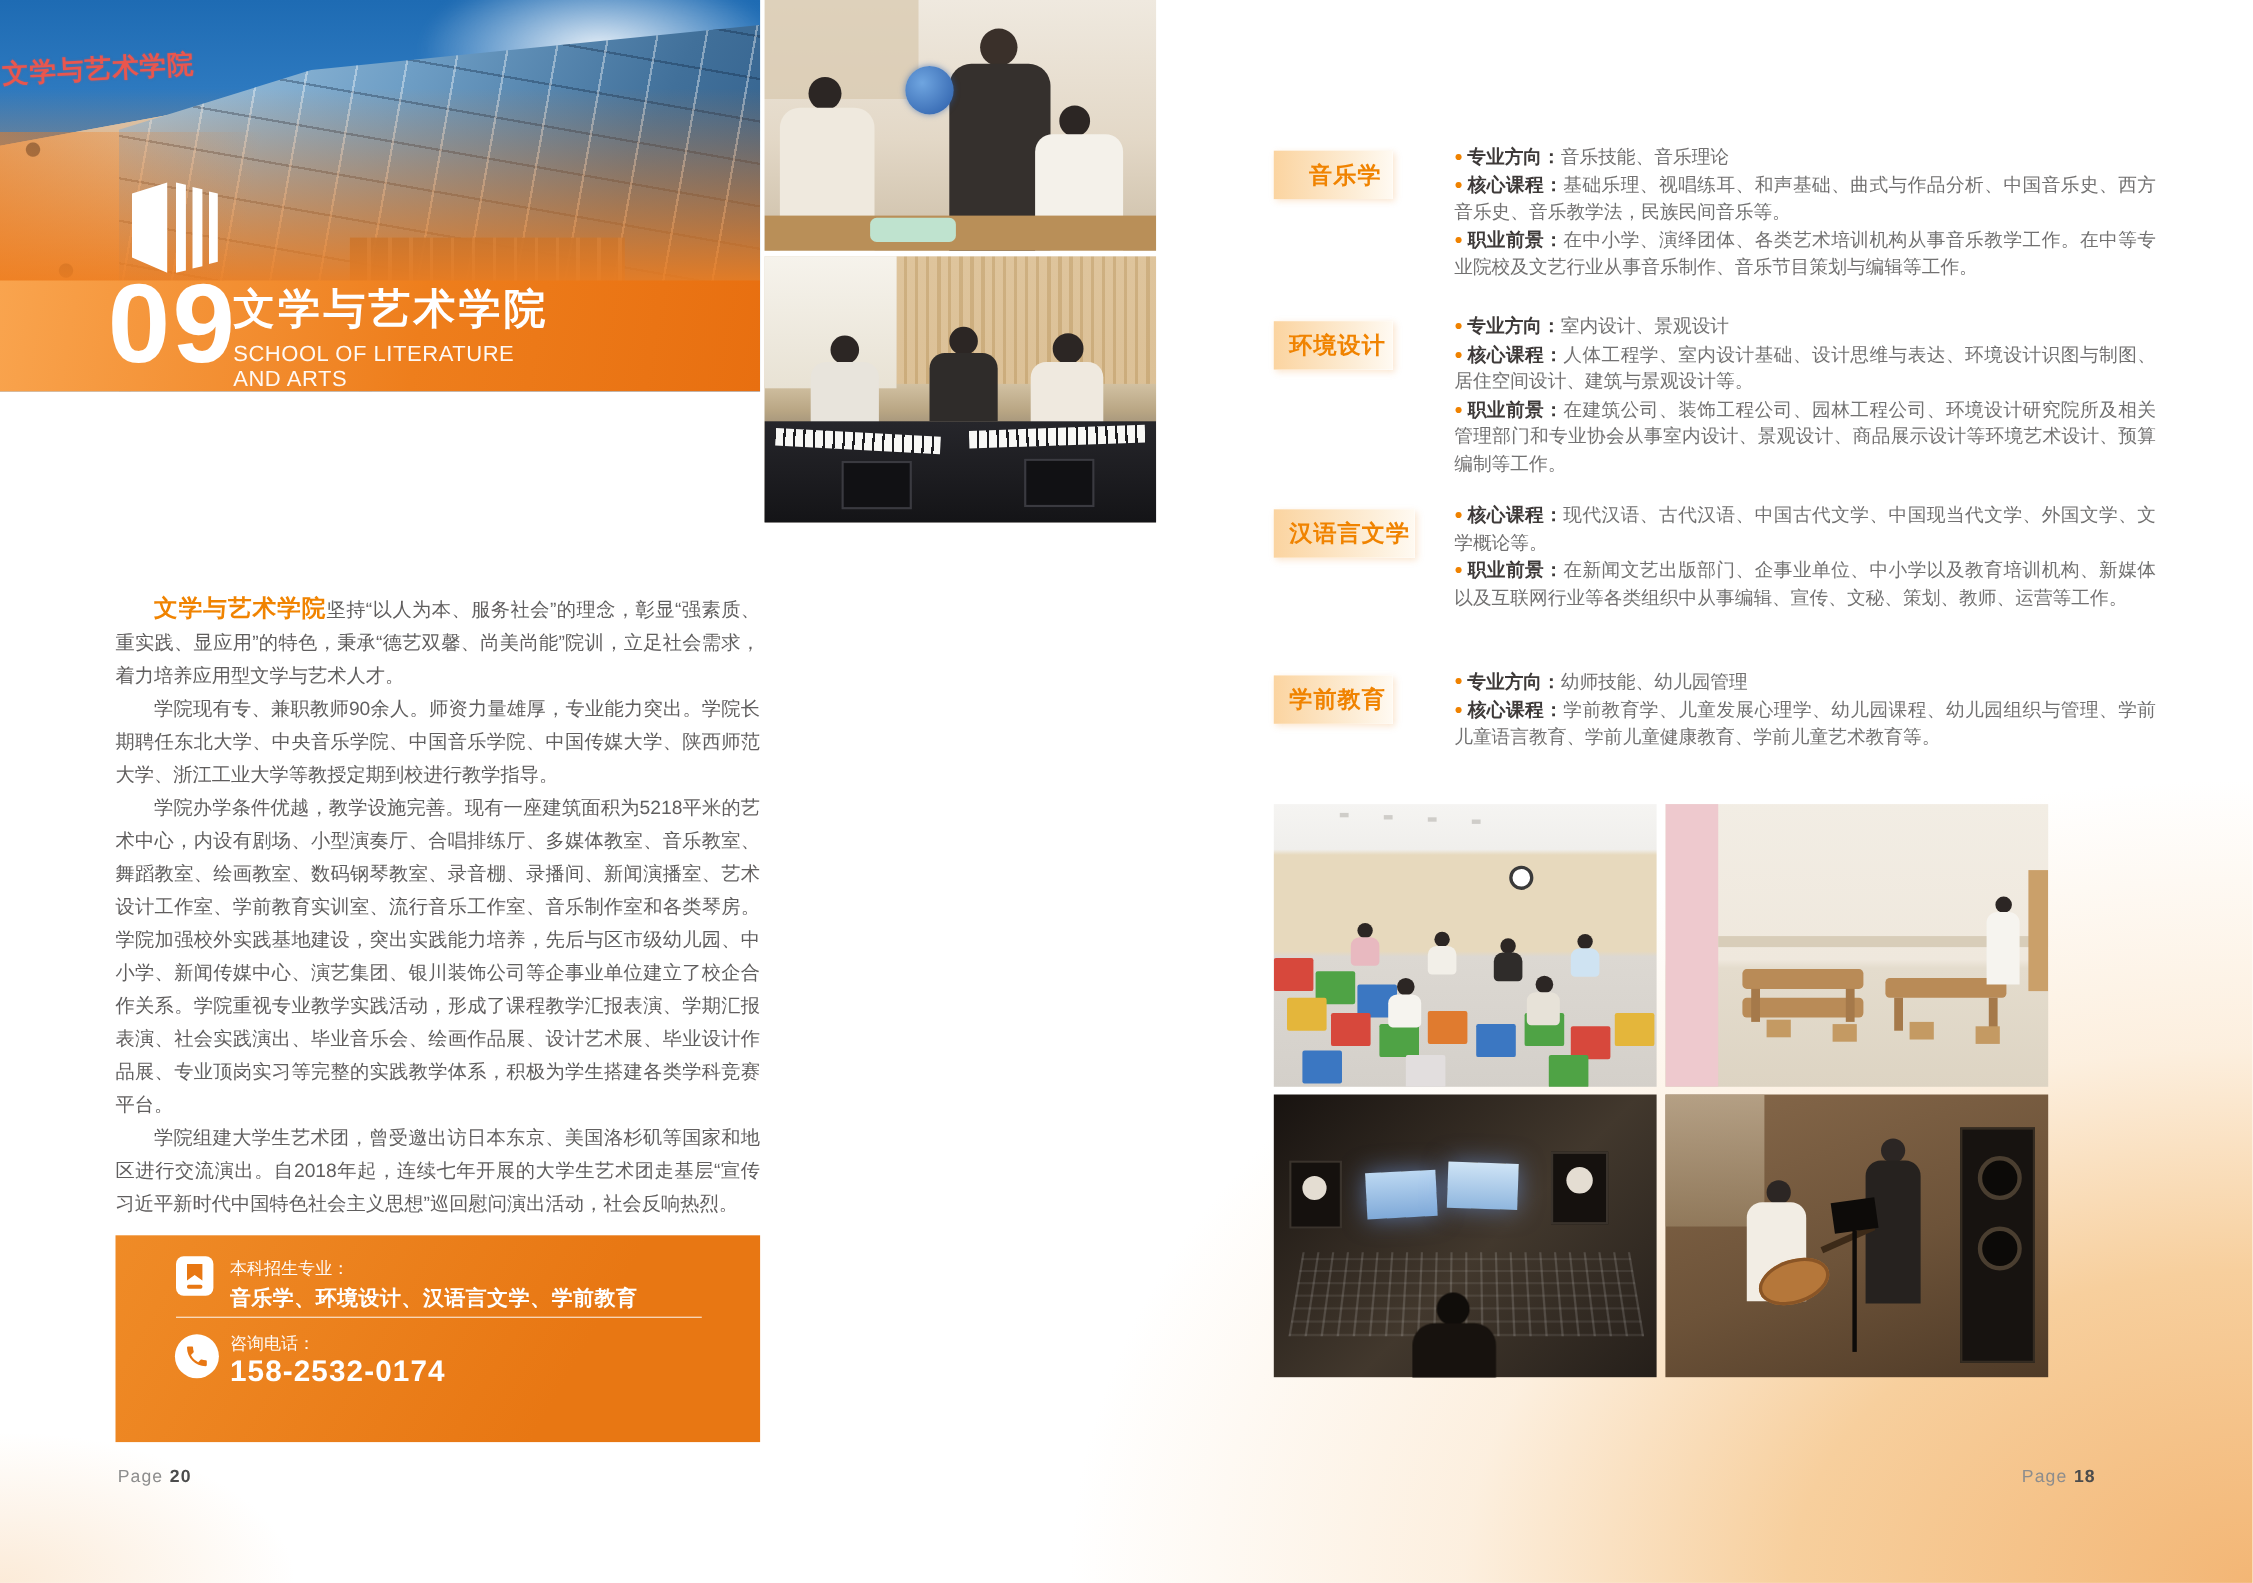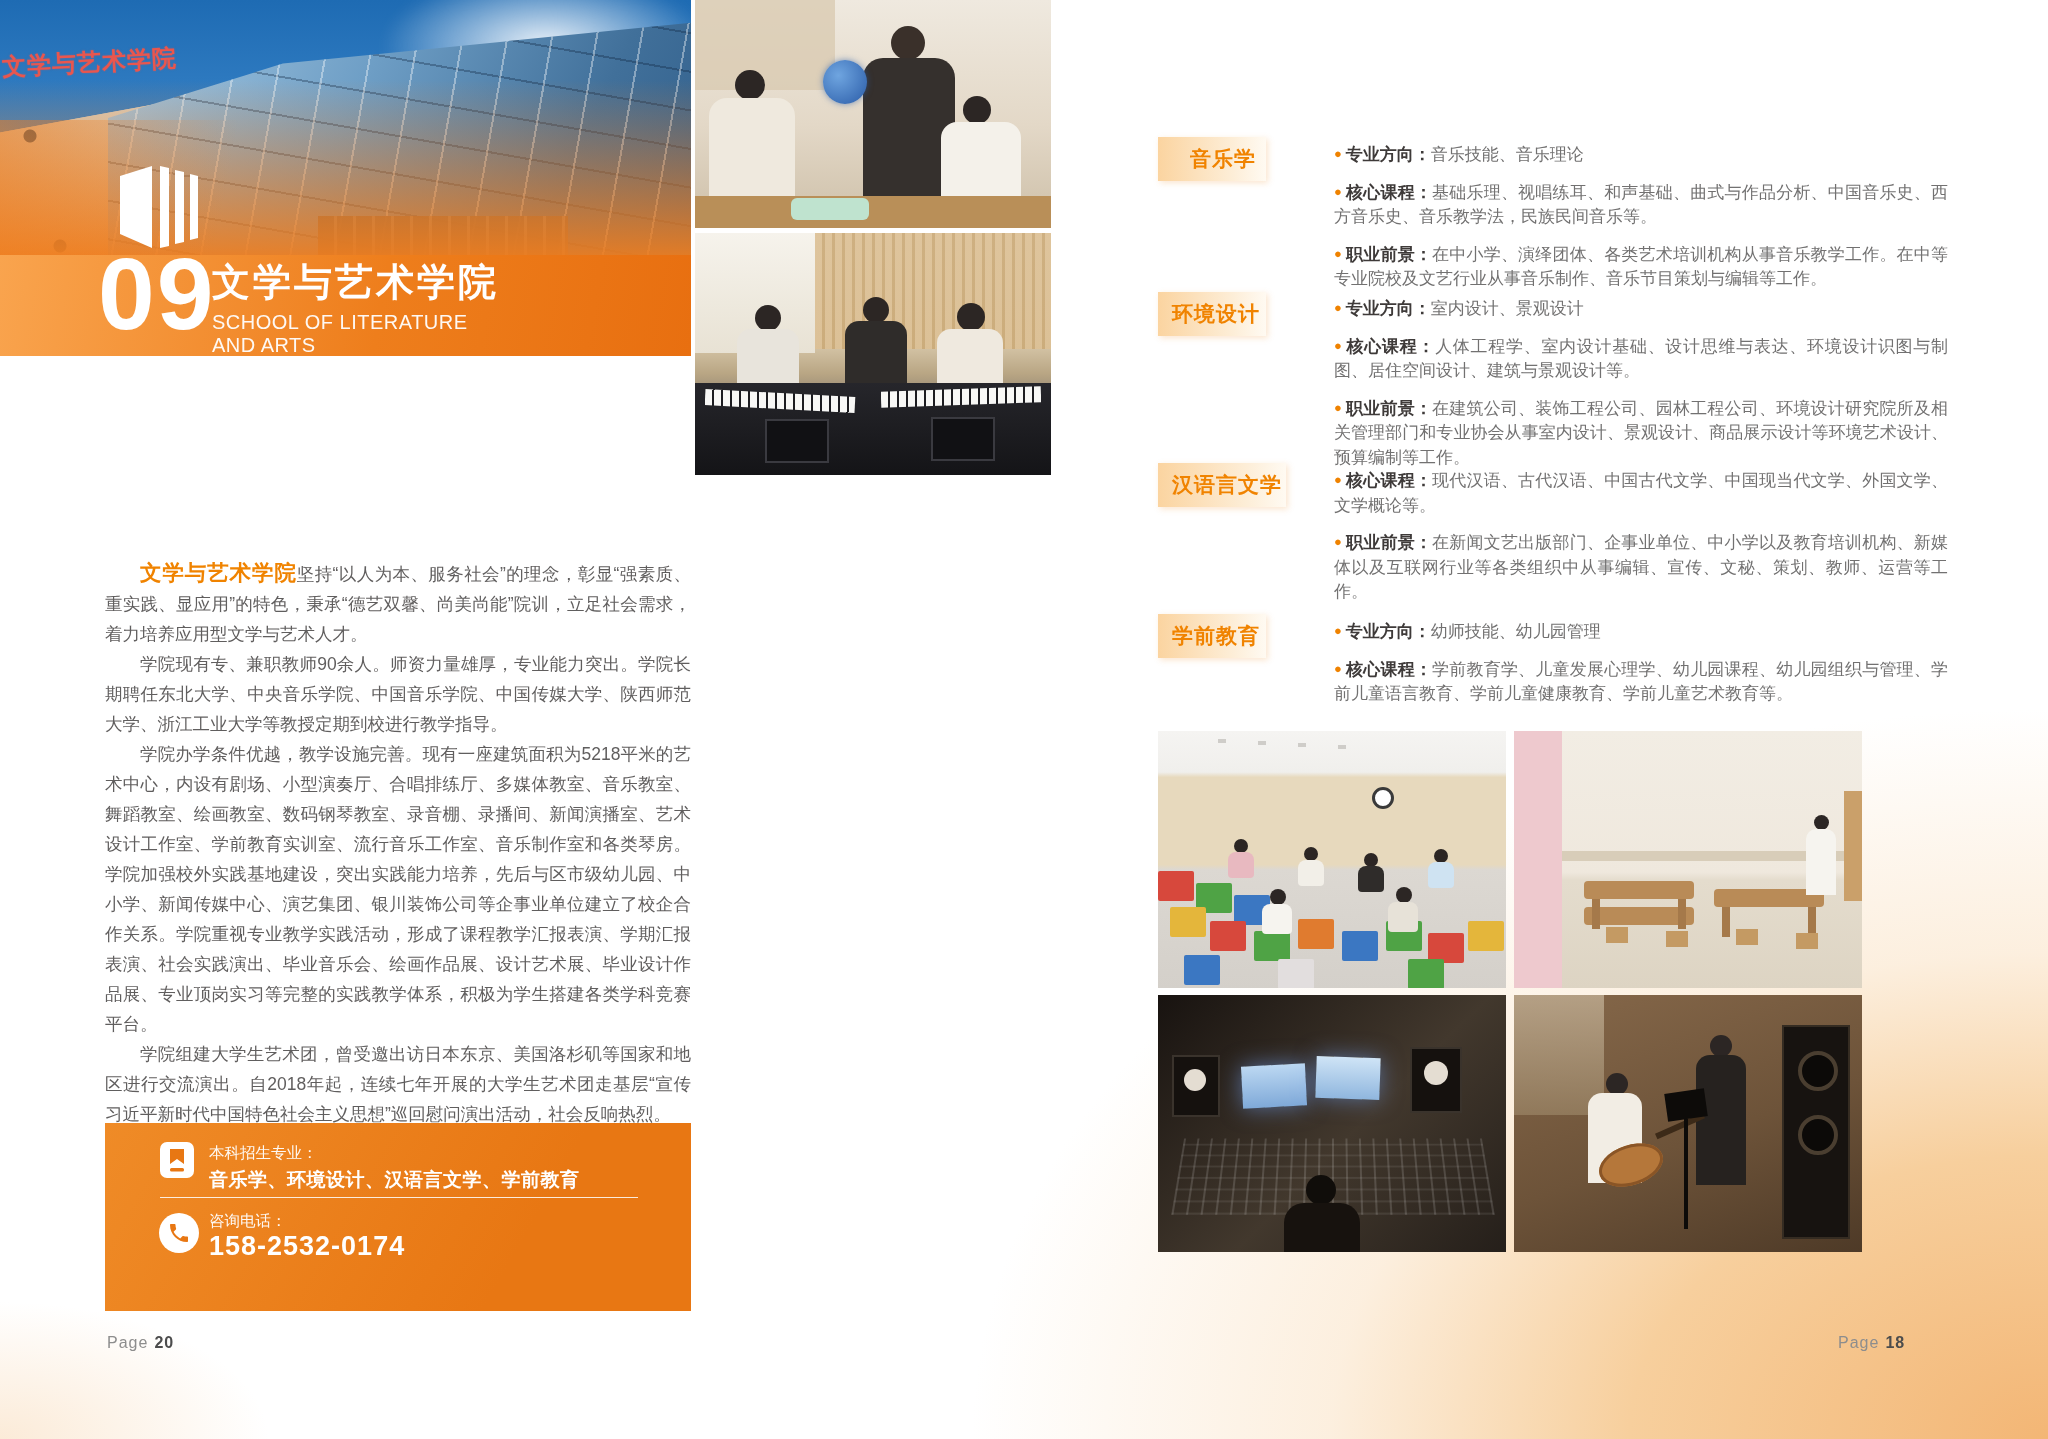--- a/index.html
+++ b/index.html
@@ -46,38 +46,38 @@
   .photo-e{left:1158px;top:995px;width:348px;height:257px;background:linear-gradient(135deg,#181310 0%,#42382d 55%,#251f1a 100%);}
   .photo-f{left:1514px;top:995px;width:348px;height:257px;background:linear-gradient(160deg,#86684a 0%,#6d5339 55%,#4e3a27 100%);}
 
   .slats{background:repeating-linear-gradient(90deg,#ddc094 0 7px,#caa874 7px 10px);}
   .keys{background:repeating-linear-gradient(90deg,#f7f7f5 0 7px,#1c1c20 7px 9px);}
   .figure-head{border-radius:50%;background:#2c2624;}
   .figure-body{border-radius:8px 8px 4px 4px;}
   .cube{width:36px;height:30px;border-radius:2px;}
 
   
-  .intro{left:105px;top:538px;width:586px;font-size:17.5px;line-height:30px;text-align:justify;color:#605e5e;margin-top:20px;}
+  .intro{left:105px;top:538px;width:586px;font-size:17.5px;line-height:30px;text-align:justify;color:#605e5e;}
   .intro p{margin:0;text-indent:2em;}
   .intro .lead{color:#f08300;font-weight:700;font-size:21.5px;letter-spacing:.5px;}
 
   
   .contact{left:105px;top:1123px;width:586px;height:188px;background:linear-gradient(120deg,#ef8b27 0%,#e87713 70%);color:#fff;}
   .contact .lbl{font-size:15.5px;opacity:.95;}
   .contact .majors{font-size:19px;font-weight:700;letter-spacing:.5px;}
   .contact .divider{left:55px;top:74px;width:478px;height:1px;background:rgba(255,255,255,.85);}
   .contact .phone{font-size:27px;font-weight:800;letter-spacing:1px;}
 
   
   .sec-label{left:1158px;width:108px;height:44px;display:flex;align-items:center;padding-left:14px;box-sizing:border-box;
     background:linear-gradient(90deg,#fbd4a0 0%,#fdeed8 70%,#fffaf2 100%);box-shadow:2px 2px 6px rgba(240,150,60,.25);
     color:#f08300;font-size:21px;font-weight:700;letter-spacing:1px;white-space:nowrap;}
   .sec-label.wide{width:128px;}
   .spec{left:1322px;width:638px;font-size:17px;line-height:24.5px;text-align:justify;color:#727171;}
-  .spec p{margin:12px;}
+  .spec p{margin:0;}
   .dot{color:#ef8200;font-size:13px;margin-right:4px;vertical-align:2px;}
   .k{color:#3e3a39;font-weight:700;}
 
   
   .pagefoot{font-size:16px;color:#8d8d8d;letter-spacing:1px;}
   .pagefoot b{color:#4c4c4c;font-weight:700;margin-left:6px;}
 </style>
 </head>
 <body>
 

